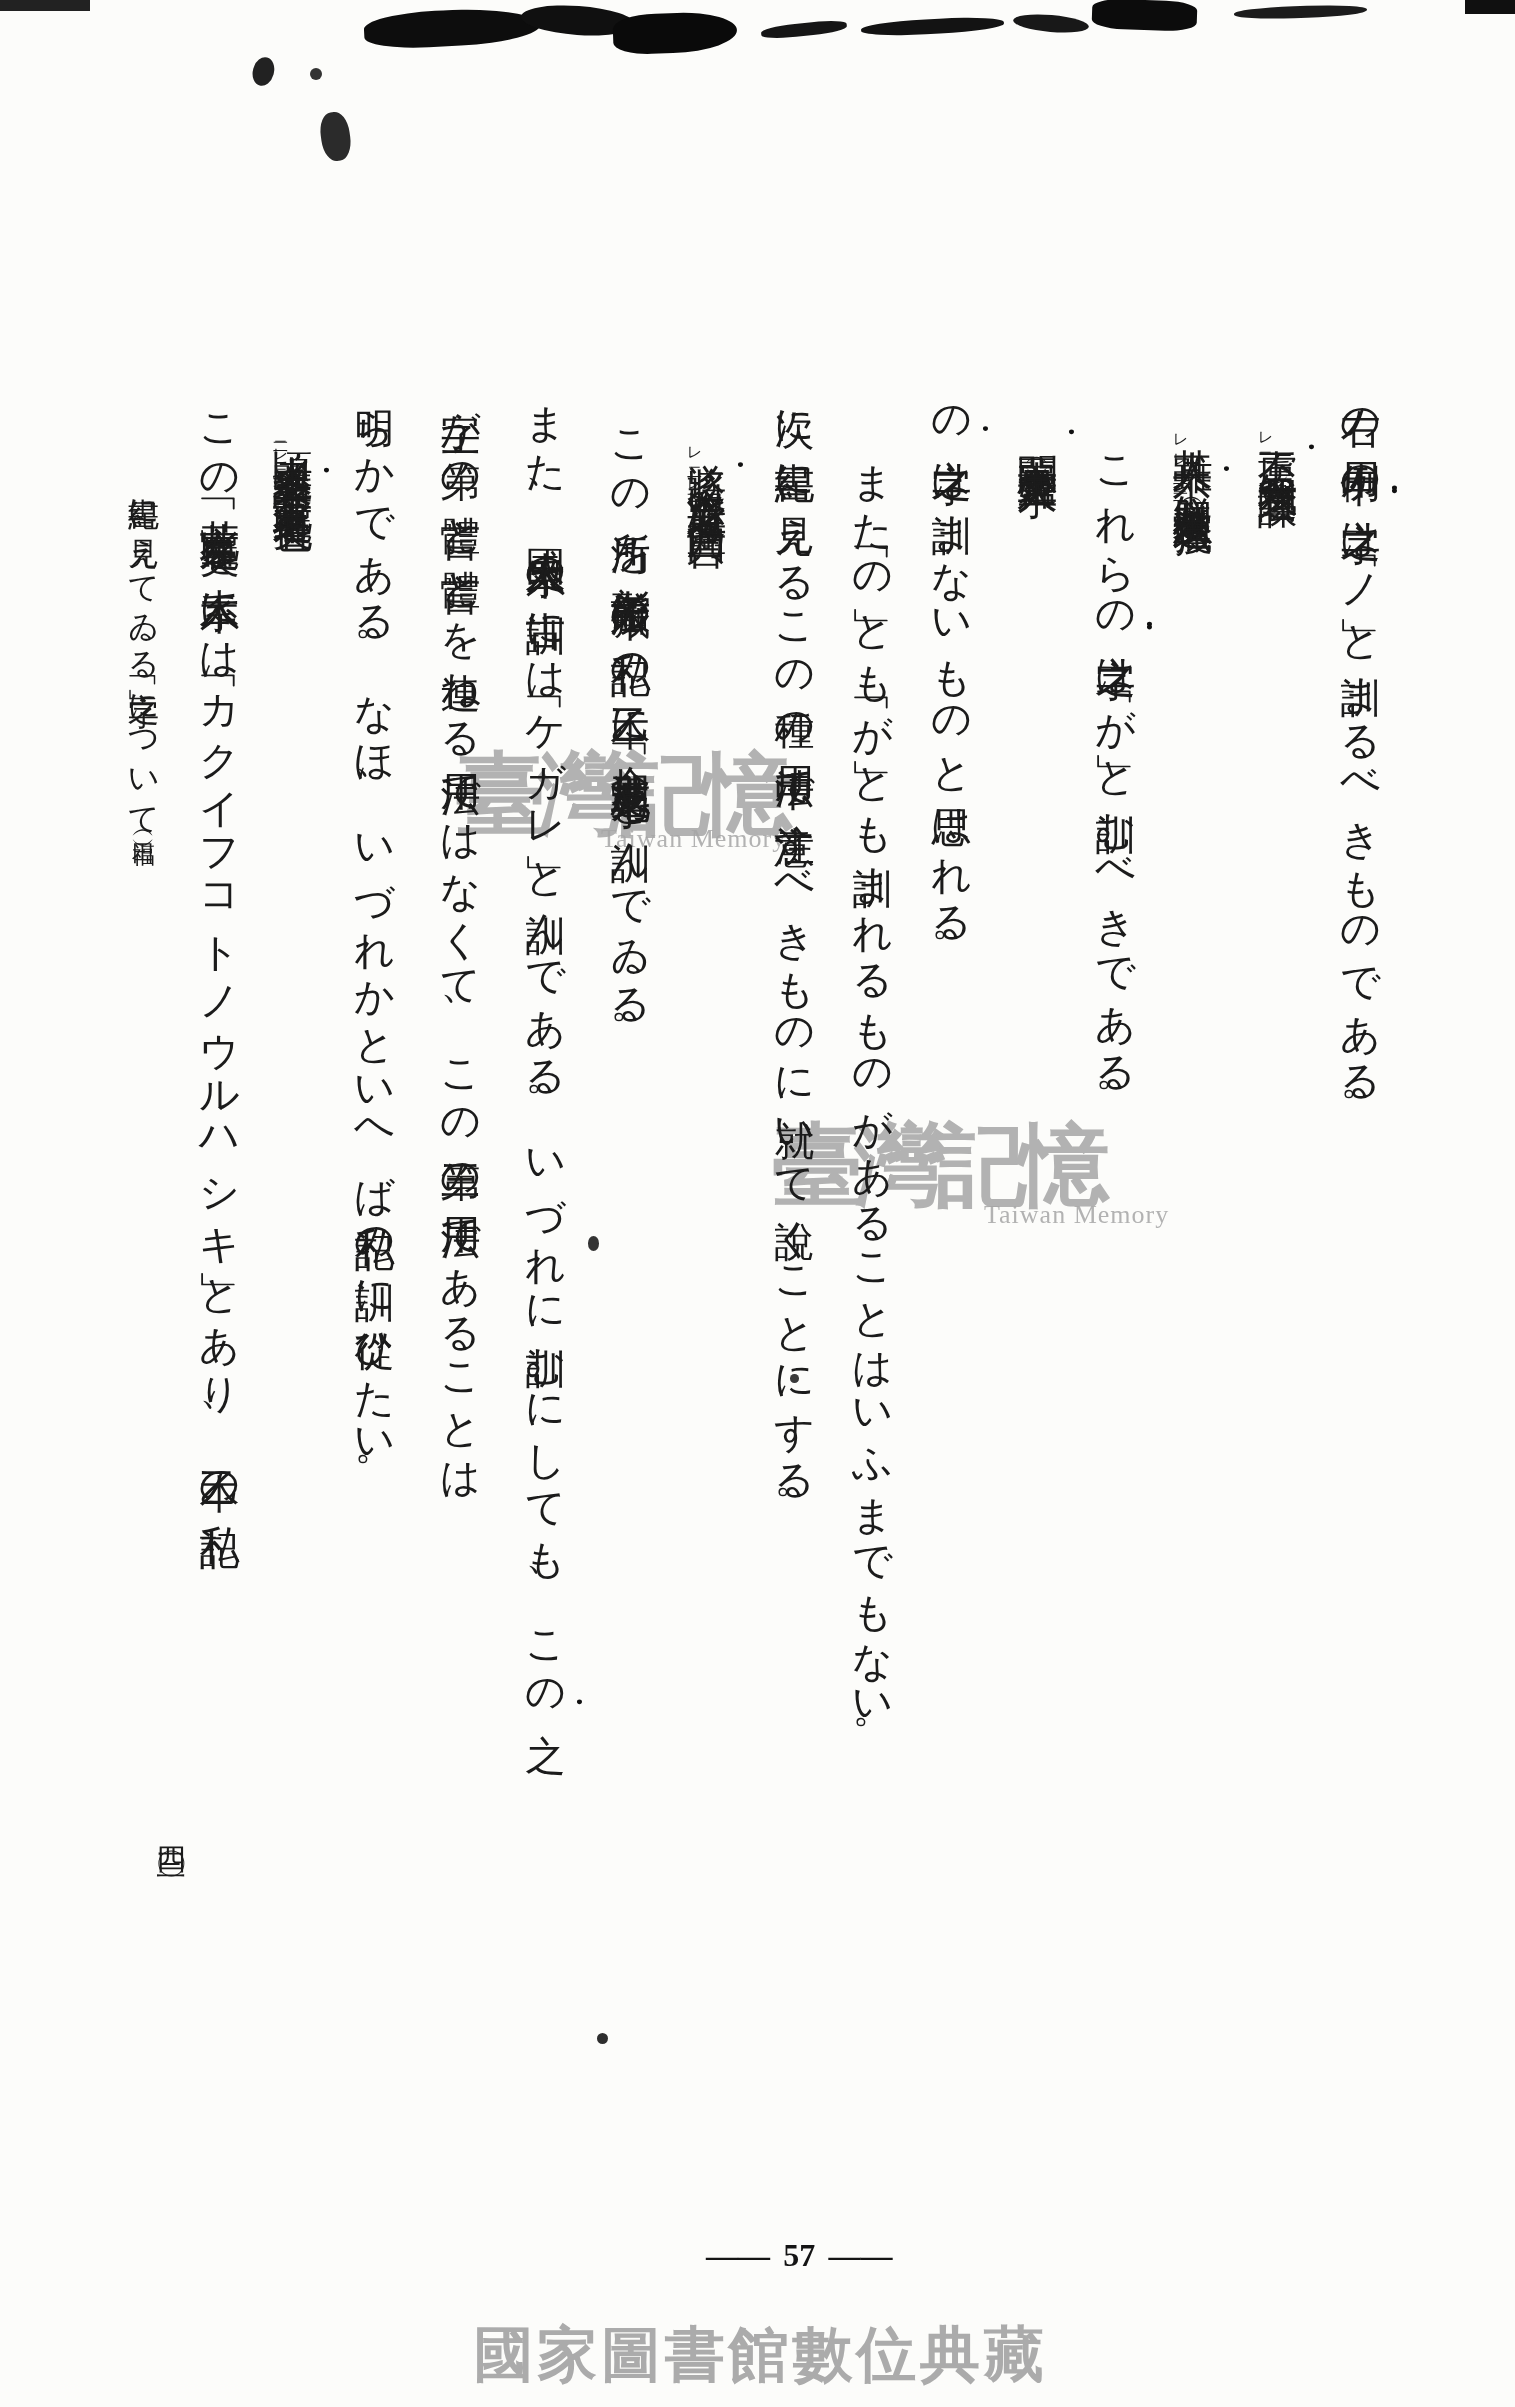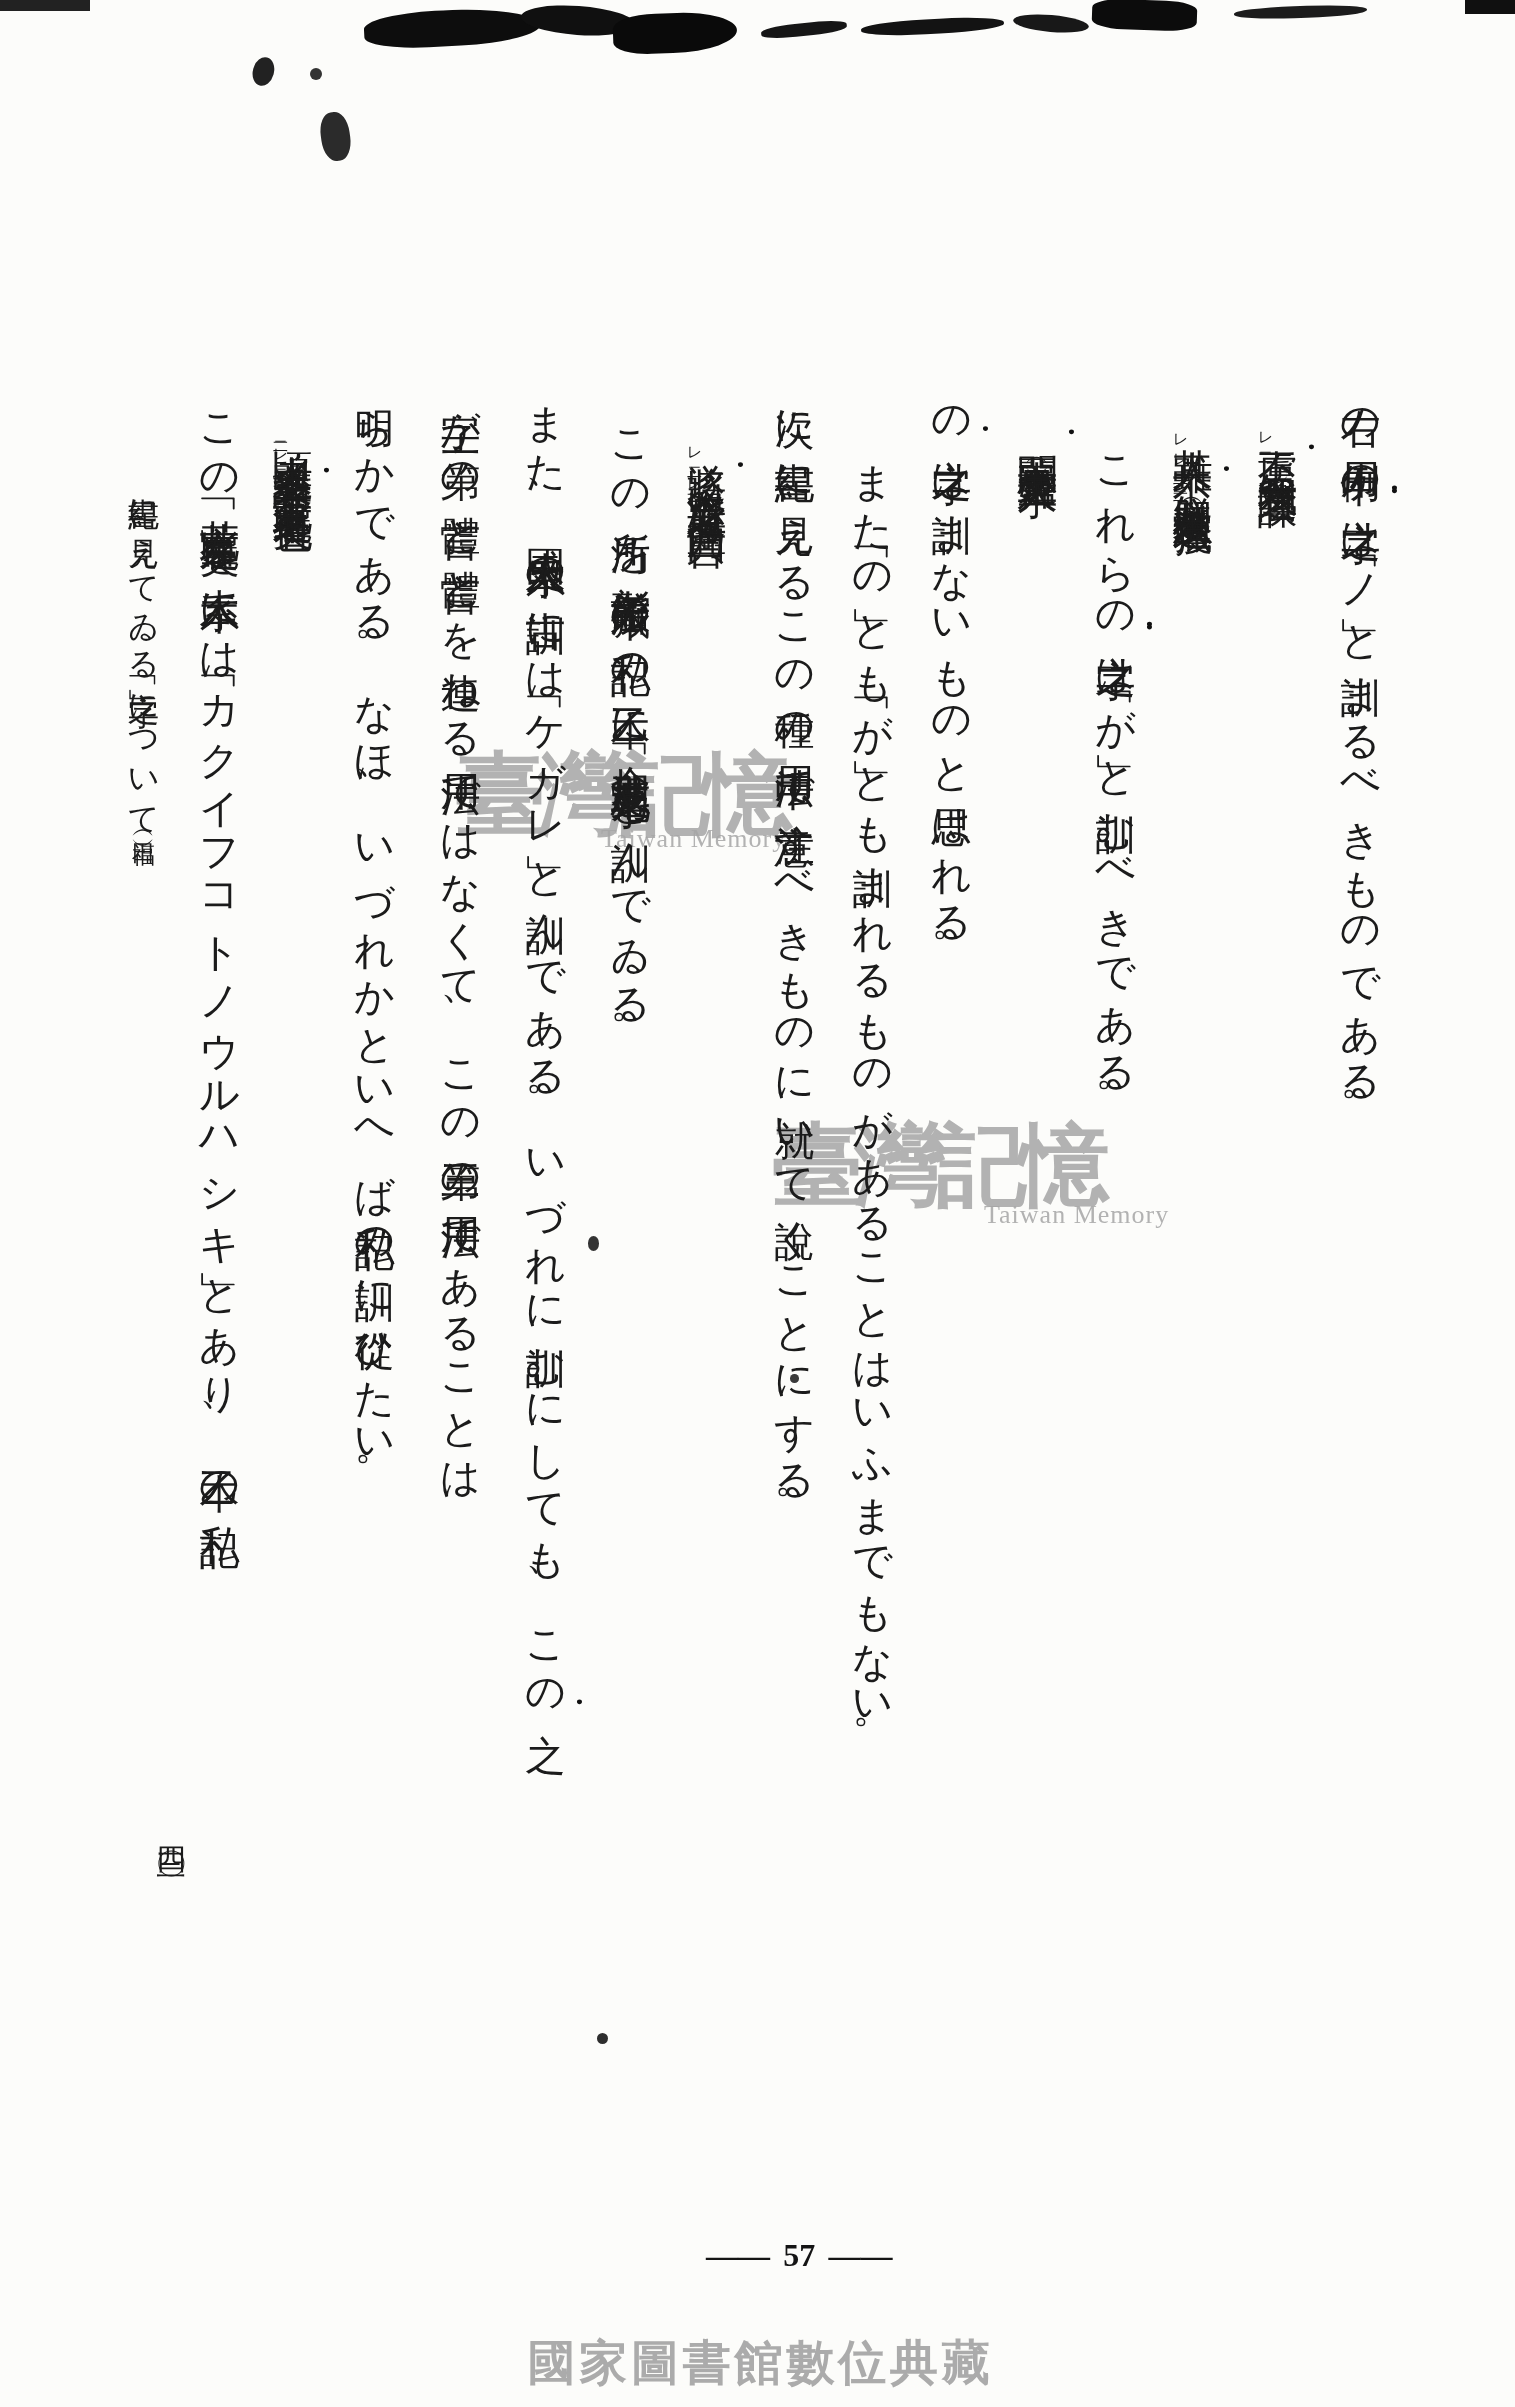--- a/index.html
+++ b/index.html
@@ -38,22 +38,22 @@
   .wm-sub  { font-size:26px; letter-spacing:1px; white-space:nowrap;font-family:Liberation Serif, serif; }
   
   .footer {
     position:absolute; left:706px; top:2237px;
     display:flex; align-items:center; gap:13.3px;
     font-size:32px; font-weight:bold; color:#141414;
   }
   
   .banner {
     position:absolute; left:380px; top:2315px; width:761px;
-    text-align:center; font-size:48px; letter-spacing:3.8px;
-    font-weight:bold; color:#ababab;margin-top:16px;
+    text-align:center; font-size:60px; letter-spacing:3.8px;
+    font-weight:bold; color:#ababab;
   }
   
   .smudge { position:absolute; background:#101010; }
 </style>
 </head>
 <body>
 
 <div class="page">
 
   <div class="smudge" style="left:0;top:0;width:90px;height:11.4px;background:#222;"></div>

